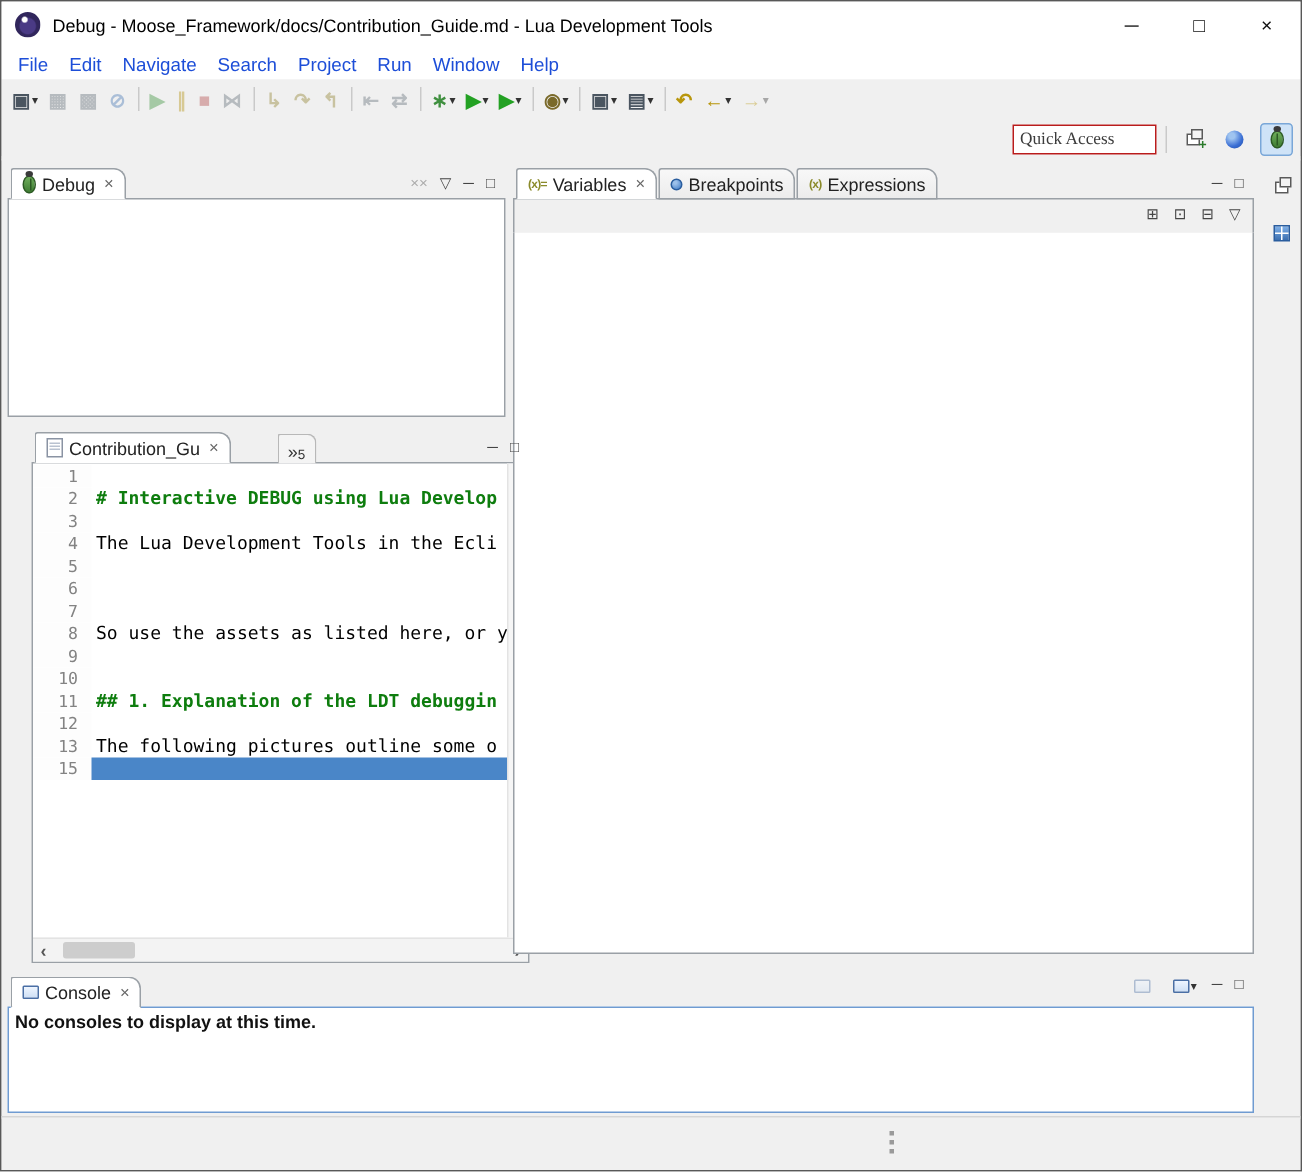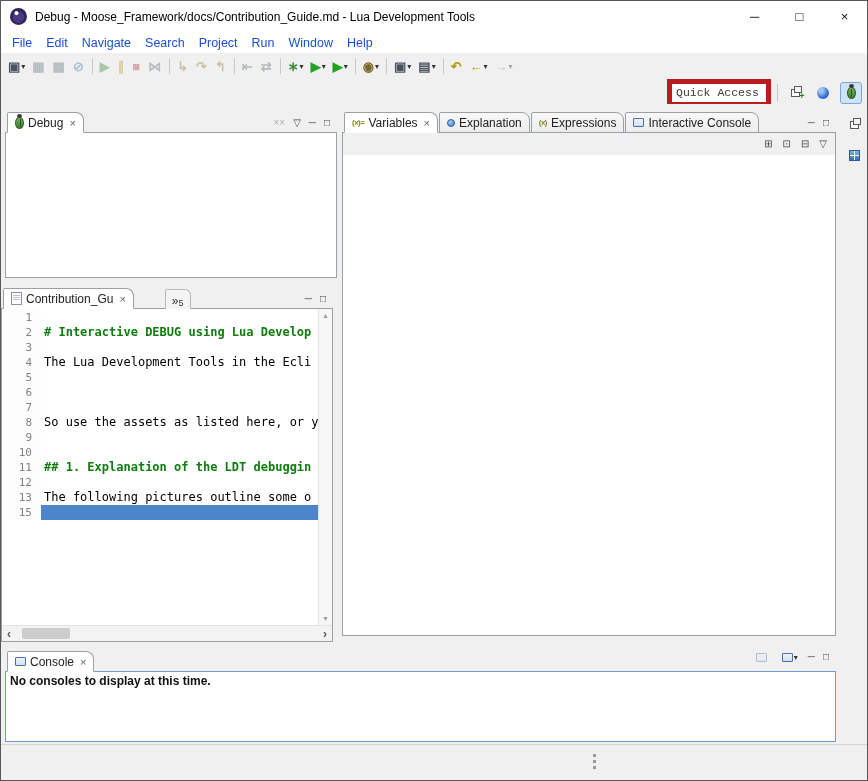--- a/index.html
+++ b/index.html
@@ -22,39 +22,39 @@
   
   .toolbar1{height:24px;display:flex;align-items:center;padding:1px 4px;gap:1px;background:#f0f0f0;}
   .tbi{height:22px;display:inline-flex;align-items:center;padding:0 3px;border-radius:2px;}
   .tbg{font-size:13px;line-height:1;font-weight:bold;}
   .tbdd{font-size:8px;color:#333;margin-left:1px;}
   .tbi[data-dim="true"]{opacity:.38;}
   .tbi[data-name="toolbar-separator"]{width:1px;height:16px;background:#c9c9c9;padding:0;margin:0 3px;border-radius:0;}
 
   .toolbar2{height:27px;display:flex;align-items:center;justify-content:flex-end;padding-right:5px;gap:6px;
     border-bottom:1px solid #d9d9d9;background:#f0f0f0;}
-  .qa{width:86px;height:18px;border:5px solid #b91c1c;font-size:11.5px;padding:0 4px;font-family:Liberation Mono, monospace;color:#333;background:#fff;box-sizing:content-box;}
+  .qa{width:86px;height:18px;border:1px solid #b91c1c;font-size:11.5px;padding:0 4px;font-family:Liberation Serif, serif;color:#333;background:#fff;box-sizing:content-box;}
   .qa::placeholder{color:#3c3c3c;opacity:1;}
   .vsep{width:1px;height:18px;background:#c9c9c9;}
   .pbtn{width:22px;height:22px;display:inline-flex;align-items:center;justify-content:center;border-radius:3px;box-sizing:border-box;}
   .pbtn.active{background:#cfe3f7;border:1px solid #7aa7d8;}
   .sphere{width:12px;height:12px;border-radius:50%;
     background:radial-gradient(circle at 35% 30%, #9fc4f0 0 2px, #3b6fd4 60%, #1d4aa8);}
 
   
   .bug-icon{width:9px;height:12px;display:inline-block;position:relative;flex:none;
     background:linear-gradient(#6fae5c,#3f7d33);border:1px solid #2c5a24;border-radius:50%/55%;box-sizing:border-box;}
   .bug-icon::before{content:"";position:absolute;left:50%;top:-4px;margin-left:-2.5px;width:5px;height:4px;background:#3a3a3a;border-radius:50%;}
   .bug-icon::after{content:"";position:absolute;left:50%;top:1px;bottom:1px;width:1px;background:#2c5a24;}
 
   
   .workbench{position:absolute;left:0;top:103px;width:866px;height:642px;background:#f0f0f0;}
   .panel{position:absolute;box-sizing:border-box;}
   #p-debug{left:4px;top:4px;width:332px;height:170px;}
-  #p-editor{left:0;top:180px;width:332px;height:358px;}
+  #p-editor{left:20px;top:180px;width:332px;height:358px;}
   #p-right{left:341px;top:4px;width:494px;height:528px;}
   #p-console{left:4px;top:543px;width:831px;height:95px;}
 
   .tabrow{height:24px;display:flex;align-items:flex-end;position:relative;z-index:2;padding-left:2px;}
   .tab{height:21px;box-sizing:border-box;display:inline-flex;align-items:center;gap:4px;padding:0 7px;
     font-size:12px;color:#222;border:1px solid #9aa0a6;border-bottom:1px solid #9aa0a6;border-radius:2px 8px 0 0;
     background:linear-gradient(#f8f8f8,#ececec);margin-right:1px;margin-bottom:-1px;white-space:nowrap;}
   .tab.active{background:#fff;border-bottom:1px solid #fff;margin-top:16px;}
   .tclose{font-size:11px;color:#666;margin-left:2px;}
   .trow-icons{margin-left:auto;display:flex;align-items:center;gap:8px;padding-right:7px;padding-bottom:4px;}
@@ -397,29 +397,25 @@
 
     <div class="panel" id="p-right" data-name="variables-view">
       <div class="tabrow" data-name="right-view-tabrow">
         <div class="tab active" data-name="tab-variables">
           <span class="txt-icon" data-name="variables-icon">(x)=</span>
           <span data-name="tab-label">Variables</span>
           <span class="tclose" data-name="close-tab-icon">×</span>
         </div>
         <div class="tab" data-name="tab-breakpoints">
           <span class="bp-dot" data-name="breakpoints-icon"></span>
-          <span data-name="tab-label">Explanation</span>
+          <span data-name="tab-label">Breakpoints</span>
         </div>
         <div class="tab" data-name="tab-expressions">
           <span class="txt-icon" data-name="expressions-icon">(x)</span>
           <span data-name="tab-label">Expressions</span>
-        </div>
-        <div class="tab" data-name="tab-interactive-console">
-          <span class="monitor-icon" data-name="interactive-console-icon"></span>
-          <span data-name="tab-label">Interactive Console</span>
         </div>
         <div class="trow-icons" data-name="right-view-controls">
           <span class="ticon" data-name="minimize-view-icon">─</span>
           <span class="ticon" data-name="maximize-view-icon">□</span>
         </div>
       </div>
       <div class="viewbar" data-name="variables-toolbar">
         <span class="ticon" data-name="show-logical-structure-icon">⊞</span>
         <span class="ticon" data-name="load-contents-icon">⊡</span>
         <span class="ticon" data-name="collapse-all-icon">⊟</span>

